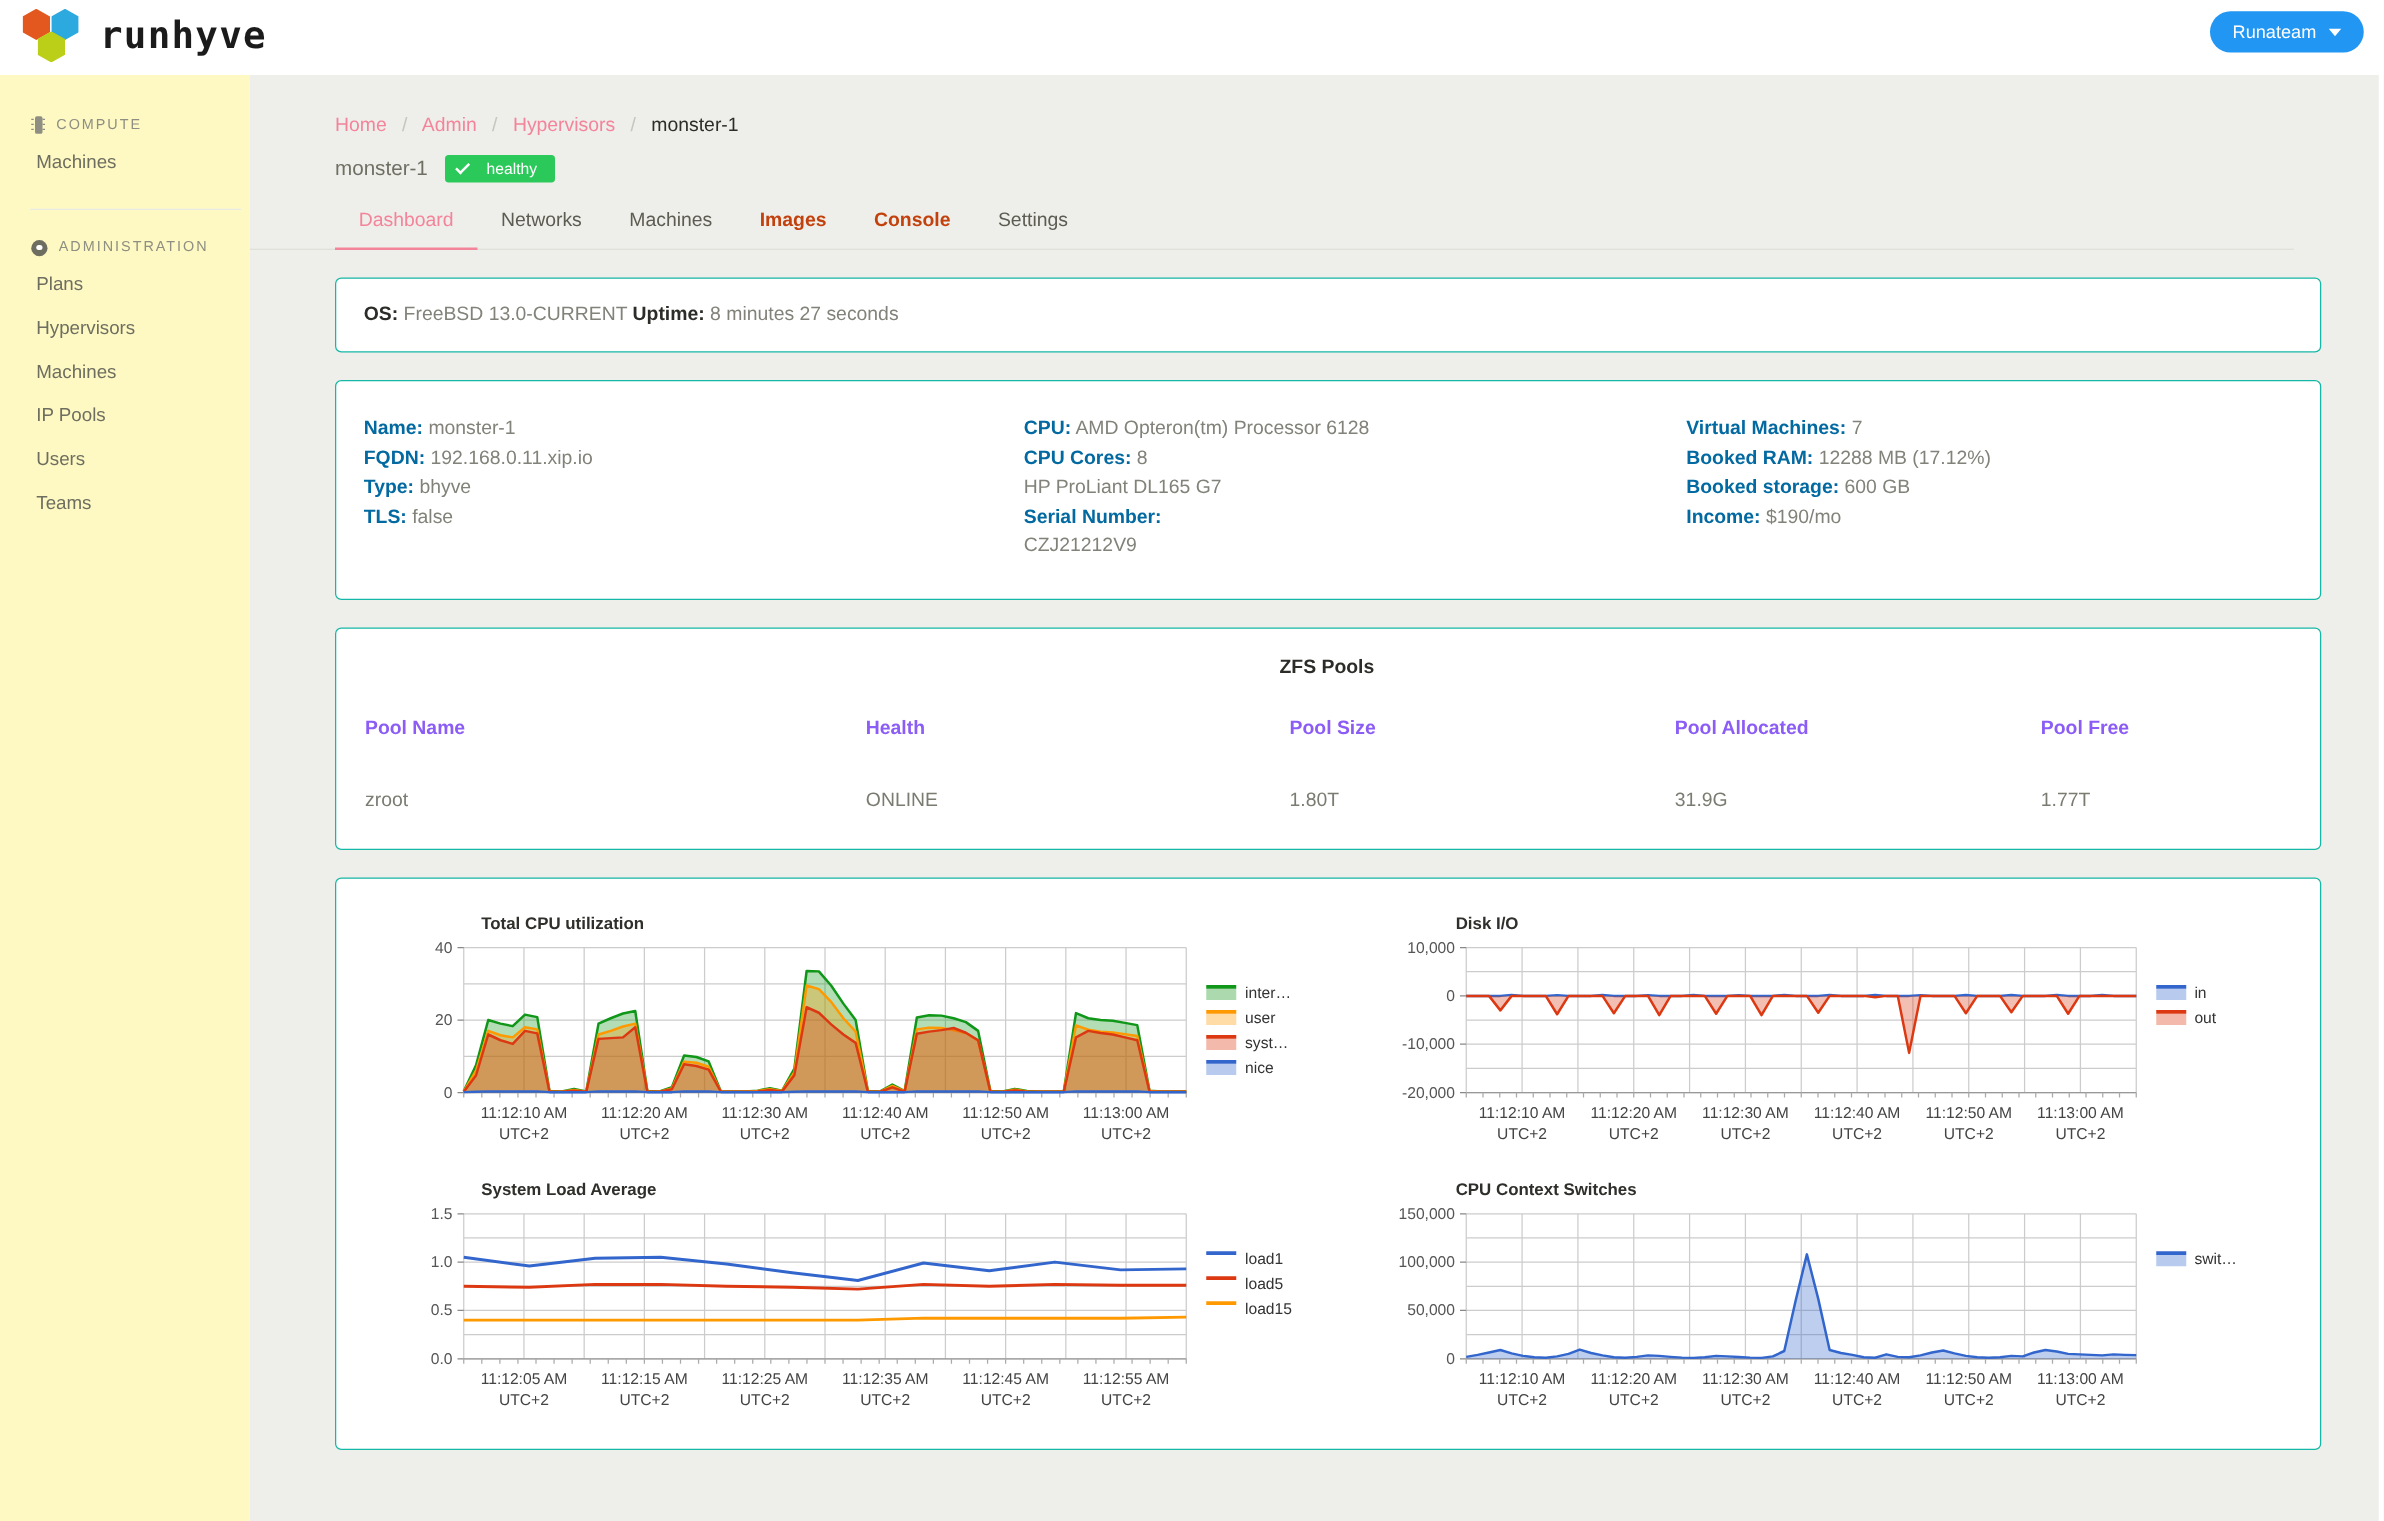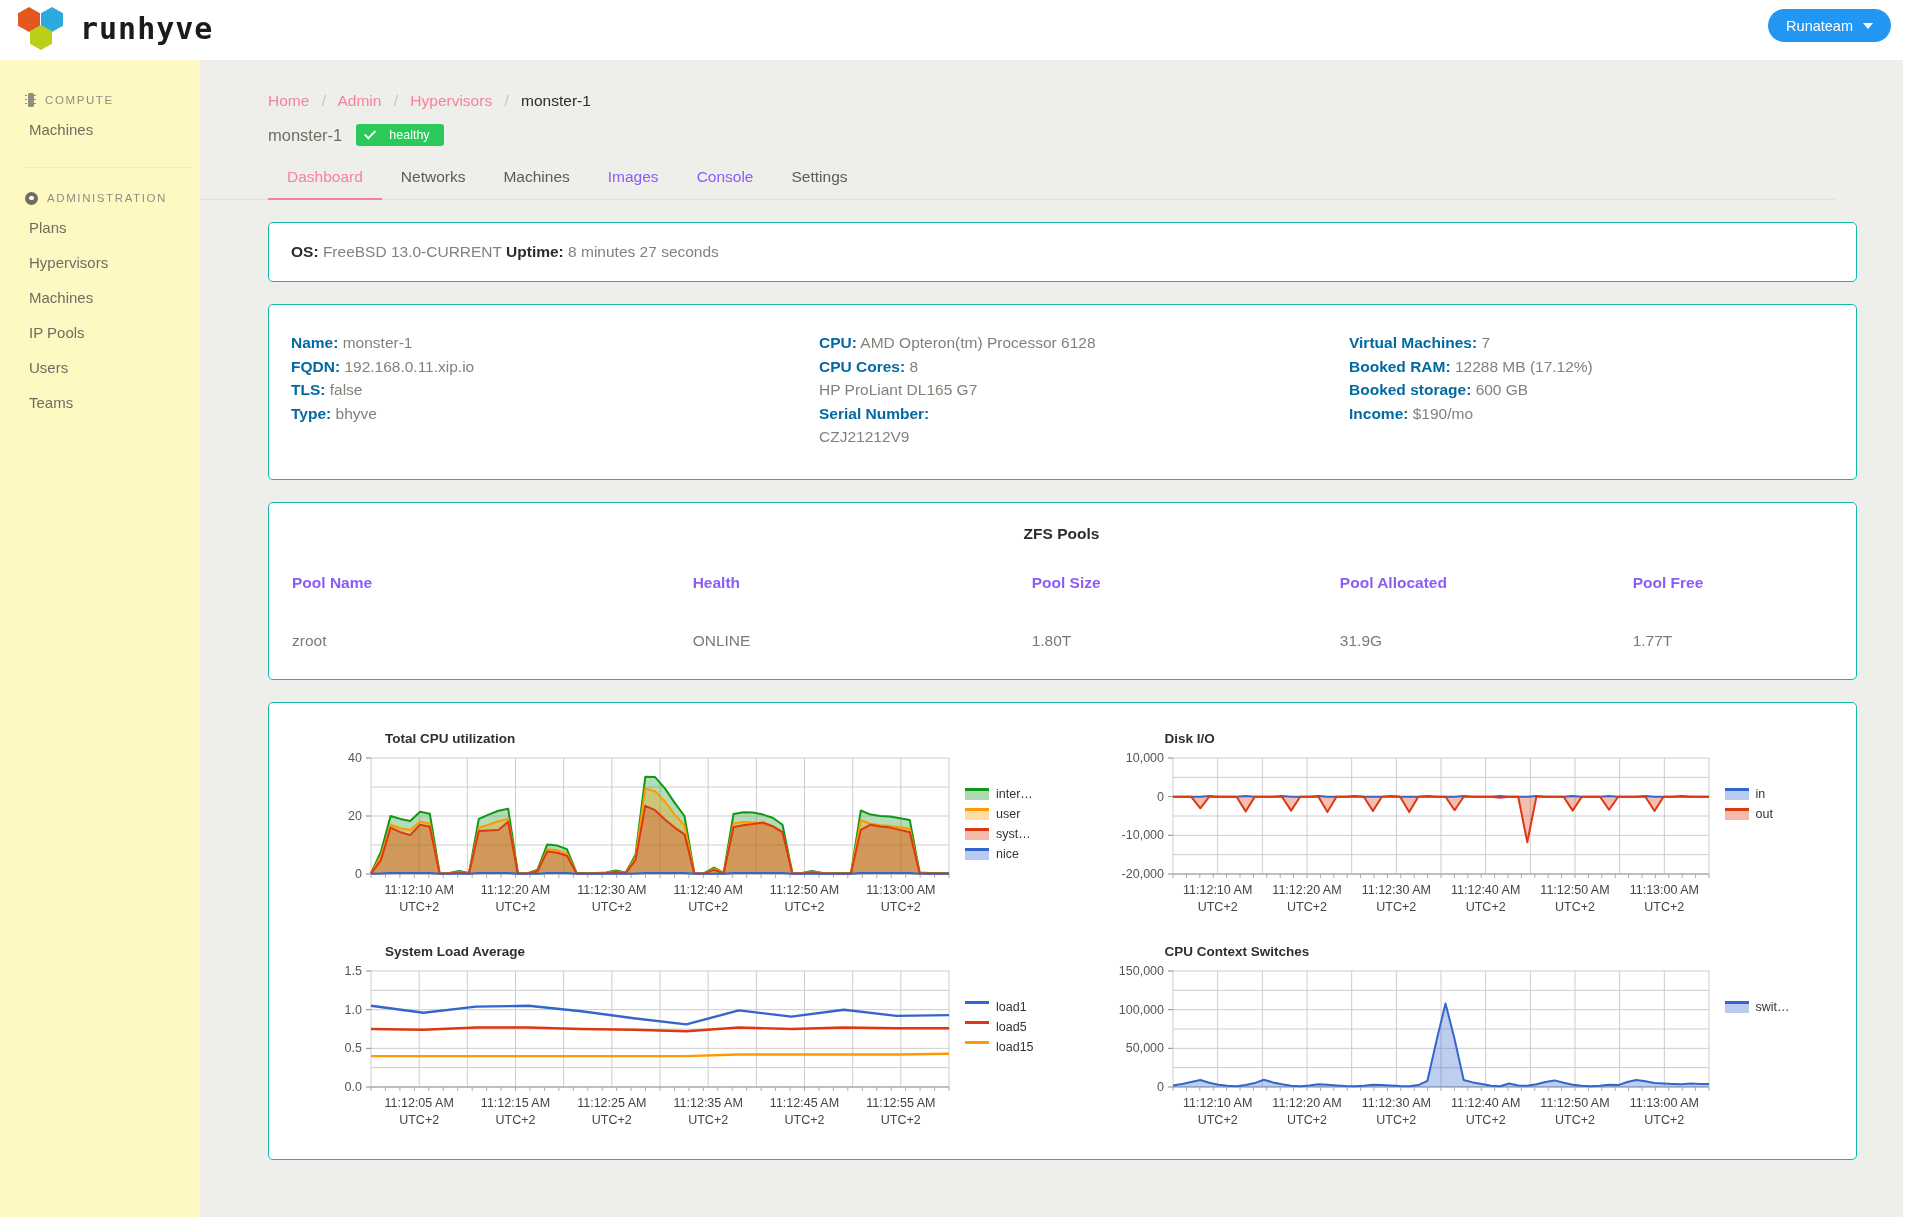--- a/index.html
+++ b/index.html
@@ -62,21 +62,21 @@
   .h-name{ font-size:16.5px; color:#6f6f64;}
   .badge{
     background:#2bc95a; color:#fff; border-radius:3px; height:22px;
     display:flex;align-items:center; gap:12px; padding:0 14px 0 10px; font-size:12.5px;
   }
   .check{ display:inline-block; width:11px; height:6px; border-left:2.4px solid #fff; border-bottom:2.4px solid #fff; transform:rotate(-45deg) translateY(-2px); }
   .tabs{ display:flex; gap:0; padding:22px 0 0 68px; border-bottom:1px solid #e0e0d8; width:1635px;}
   .tab{ font-size:15.5px; color:#5c5c52; padding:0 19px 13px 19px; cursor:pointer; position:relative;}
   .tab.active{ color:#f4849a; }
   .tab.active::after{ content:""; position:absolute; left:0; right:0; bottom:-1px; height:2px; background:#f4849a;}
-  .tab.dis{ color:#8b5cf6; }
+  .tab.dis{ color:#c2410c;font-weight:bold; }
   
   .card{
     background:#fff; border:1px solid #14b8a6; border-radius:5px;
     margin:22px 46px 0 68px;
   }
   .card.os{ padding:20px 22px; font-size:15.5px; }
   .card.os b{ color:#2c2c28; font-weight:700;}
   .card.os span{ color:#82827a;}
   .info{ display:flex; padding:26px 22px 30px 22px;}
   .info .col{ font-size:15.5px; line-height:23.5px;}
@@ -185,22 +185,22 @@
     <span>FreeBSD 13.0-CURRENT</span>
     <b>Uptime:</b>
     <span>8 minutes 27 seconds</span>
   </div>
 
   <div class="card">
     <div class="info">
       <div class="col c1">
         <div><b>Name:</b> <span>monster-1</span></div>
         <div><b>FQDN:</b> <span>192.168.0.11.xip.io</span></div>
+        <div><b>Type:</b> <span>bhyve</span></div>
         <div><b>TLS:</b> <span>false</span></div>
-        <div><b>Type:</b> <span>bhyve</span></div>
       </div>
       <div class="col c2">
         <div><b>CPU:</b> <span>AMD Opteron(tm) Processor 6128</span></div>
         <div><b>CPU Cores:</b> <span>8</span></div>
         <div><span>HP ProLiant DL165 G7</span></div>
         <div><b>Serial Number:</b></div>
         <div><span>CZJ21212V9</span></div>
       </div>
       <div class="col c3">
         <div><b>Virtual Machines:</b> <span>7</span></div>

